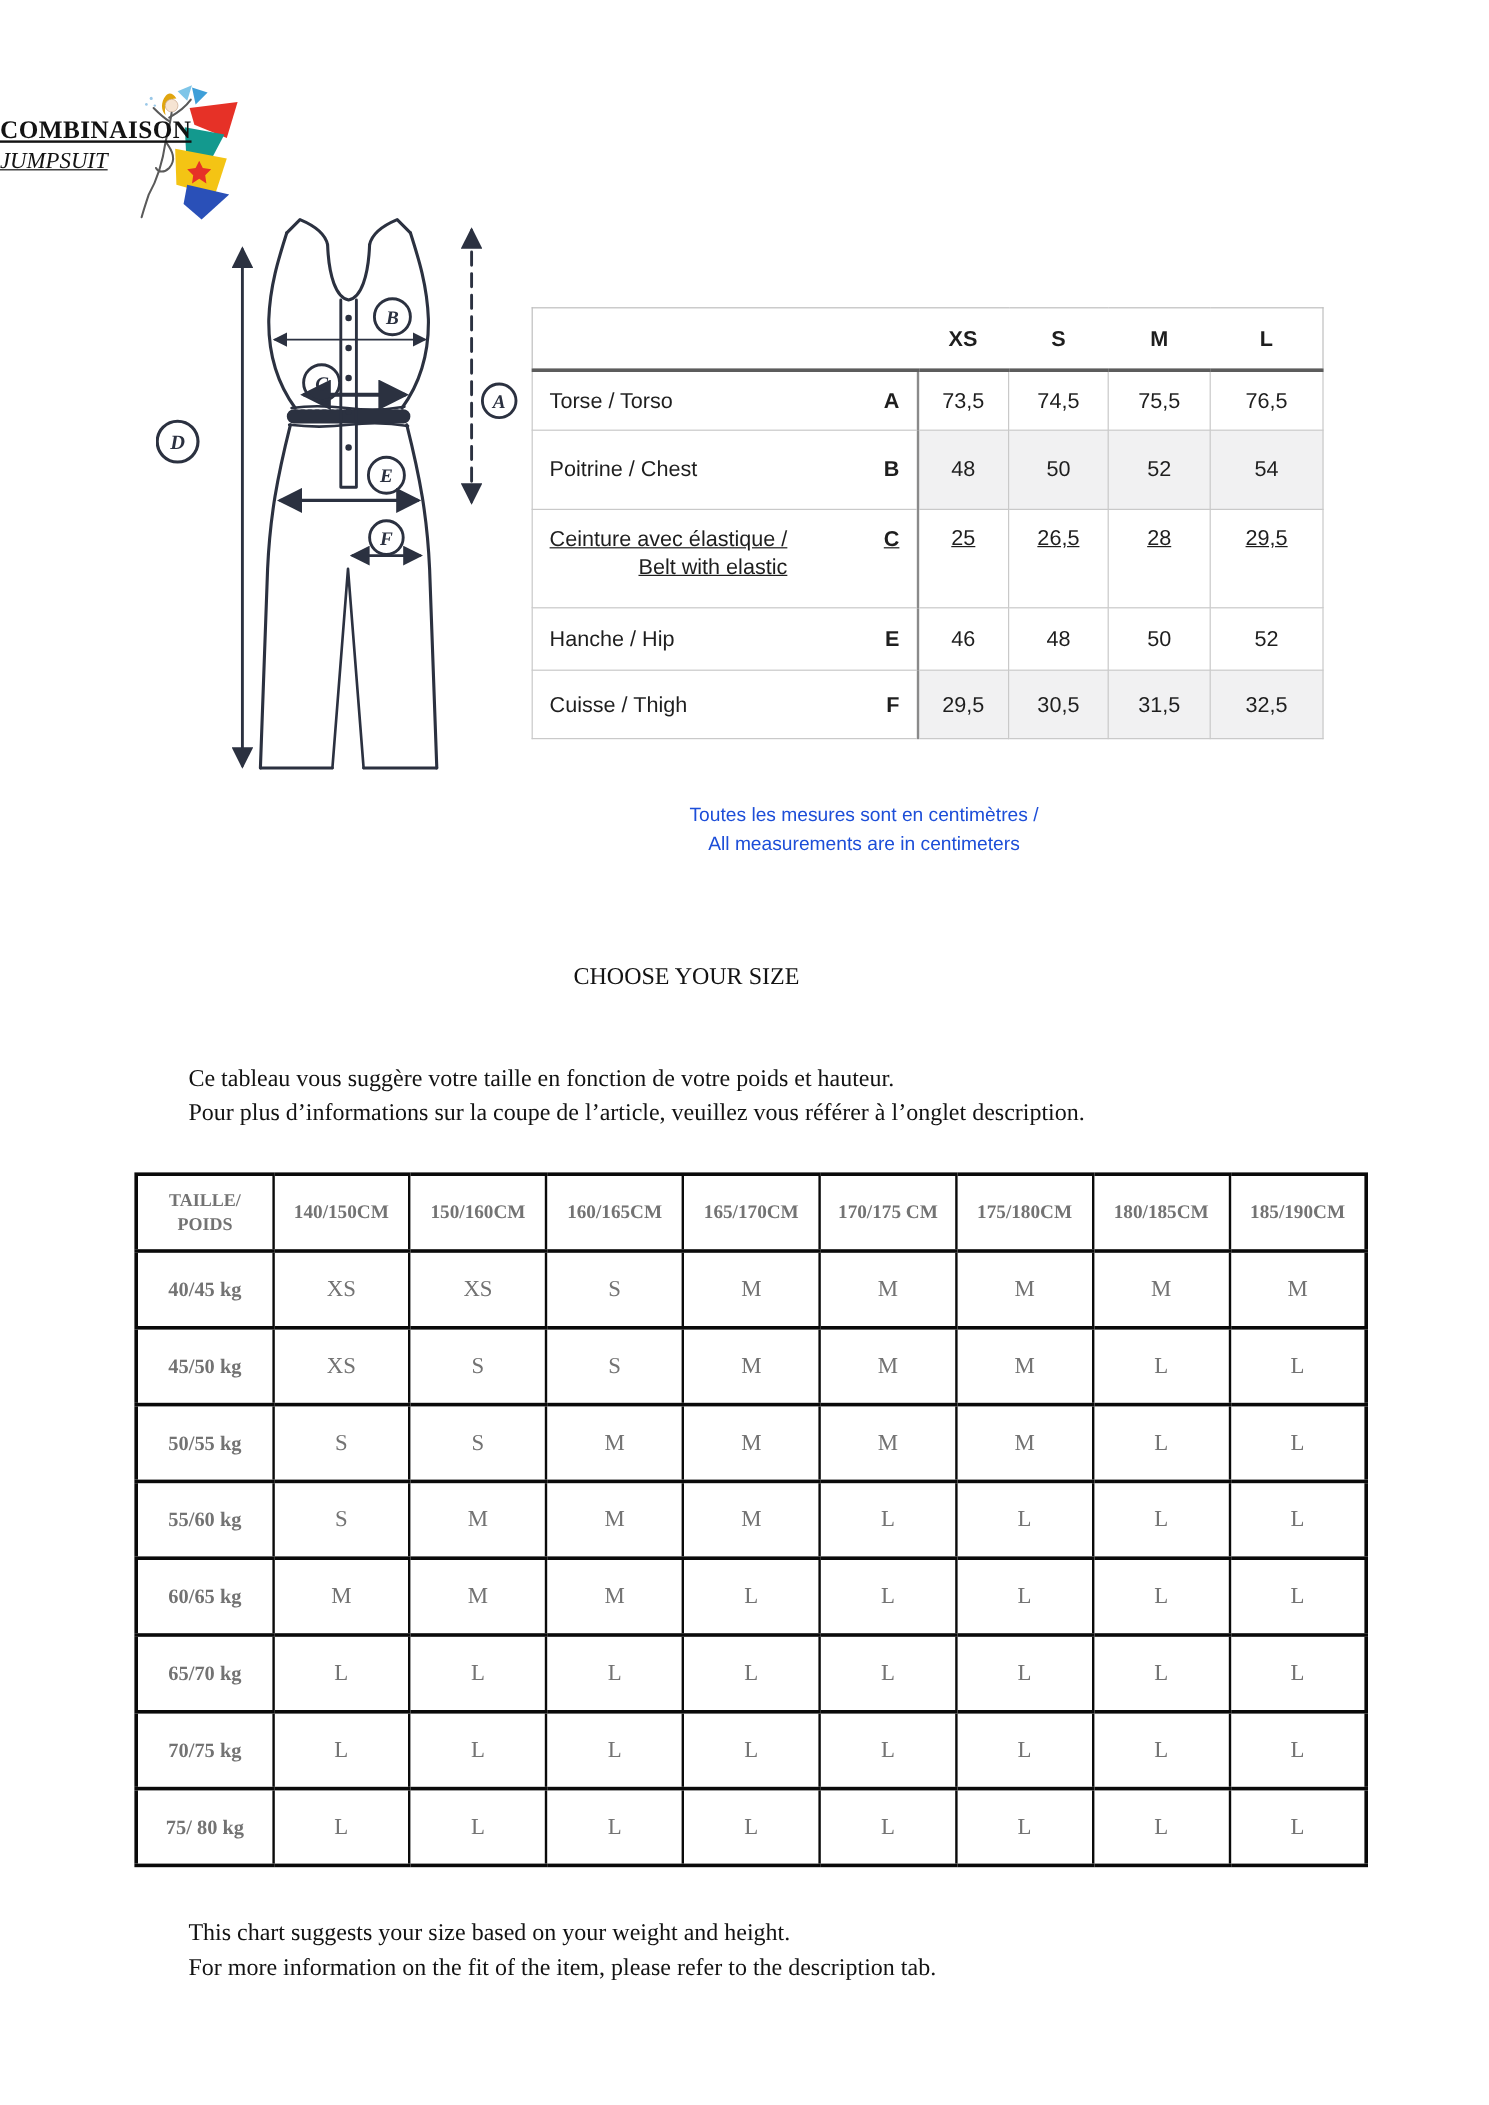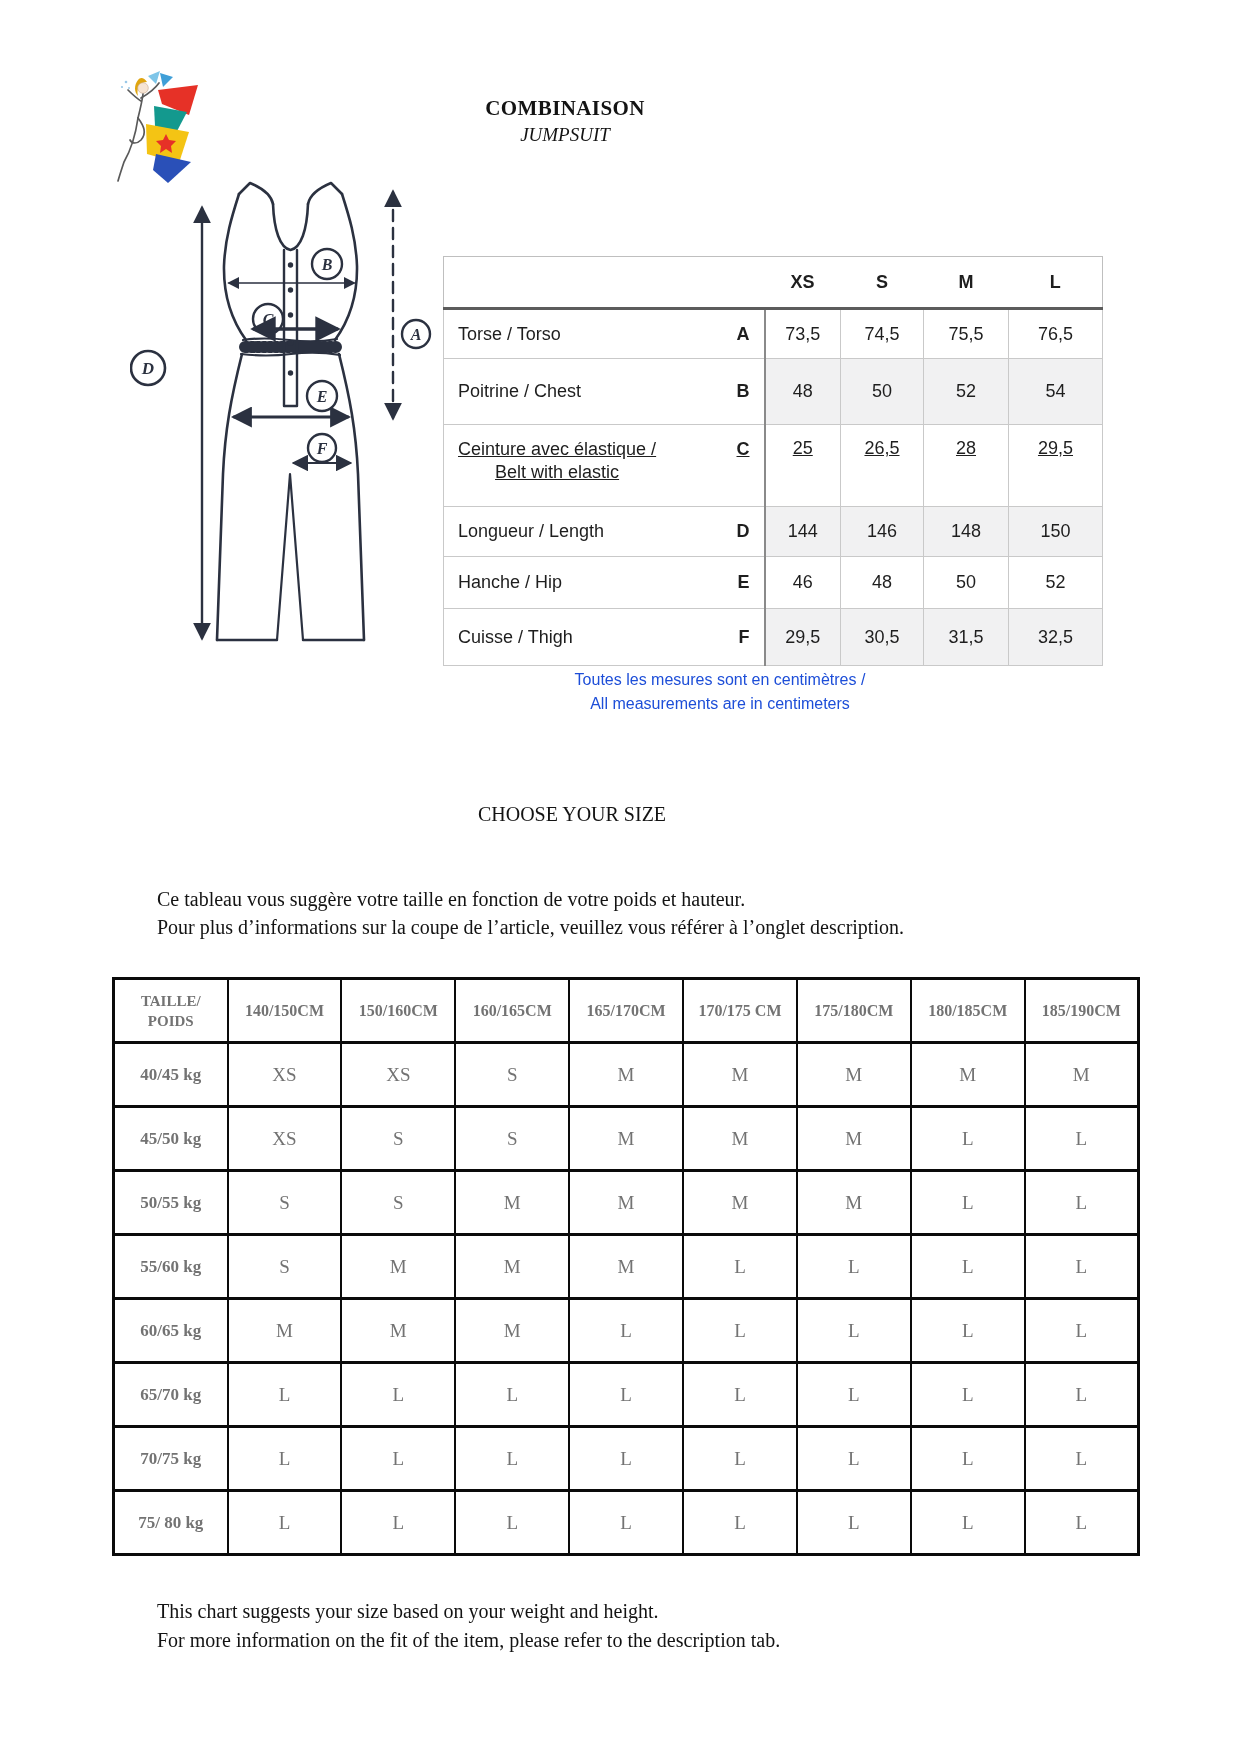--- a/index.html
+++ b/index.html
@@ -1,20 +1,20 @@
 <!DOCTYPE html>
 <html style="--ink: #131313; --sketch: #2b3140; --border_light: #c9c9c9; --shade: #f1f1f2; --chart_border: #0a0a0a; --logo_red: #e63127; --logo_teal: #13998e; --logo_yellow: #f4c414; --logo_blue: #2a50b8; --logo_sky: #7ec5e8; --logo_skin: #f6e4d3; --logo_gold: #e0a50f;"><head>
 <meta charset="utf-8">
 <style>
   html,body{margin:0;padding:0;background:#fff;}
   .page{position:relative;width:1241px;height:1754px;background:#fff;overflow:hidden;
         font-family:"Liberation Serif",serif;color:var(--ink,#131313);}
 
   
-  .title-block{position:absolute;left:0;top:96px;width:1130px;text-align:center;}
+  .title-block{position:absolute;left:0;top:96px;width:1130px;text-decoration:underline;}
   .title-fr{font-size:21px;font-weight:700;letter-spacing:.4px;}
   .title-en{font-size:19px;font-style:italic;margin-top:3px;}
 
   .logo{position:absolute;left:110px;top:70px;width:92px;height:132px;}
 
   
   .diagram{position:absolute;left:130px;top:178px;width:305px;height:488px;}
   .sk{stroke:var(--sketch,#2b3140);fill:none;stroke-linecap:round;stroke-linejoin:round;}
   .diagram text{font-family:"Liberation Serif",serif;font-style:italic;font-weight:700;
                 fill:var(--sketch,#2b3140);}
@@ -27,21 +27,21 @@
   .mtable thead th{border:none;border-bottom:3px solid #5c5c5c;font-size:18px;font-weight:700;text-align:center;}
   .mtable tbody td{border:1px solid var(--border_light,#c9c9c9);}
   .mtable tbody tr{height:50px;}
   .mtable tr.mt-row-b{height:66px;}
   .mtable tr.mt-row-c{height:82px;}
   .mtable tr.mt-row-e{height:52px;}
   .mtable tr.mt-row-f{height:57px;}
   .mtable td.lblc{border-right:2px solid #8a8a8a;}
   .lwrap{display:flex;justify-content:space-between;align-items:center;padding:0 13px;
          font-size:18px;line-height:23px;}
-  .lwrap .lbl{text-align:center;}
+  .lwrap .lbl{text-align:right;}
   .lwrap .ltr{font-weight:700;}
   .mtable td.val{text-align:center;font-size:18px;}
   .mtable td.shade{background:var(--shade,#f1f1f2);}
   .mtable tr.mt-row-c td{vertical-align:top;padding-top:13px;text-decoration:underline;}
   .mtable tr.mt-row-c .lwrap{align-items:flex-start;padding-top:0;}
 
   .mnote{position:absolute;left:380px;top:668px;width:680px;text-align:center;
          font-family:"Liberation Sans",sans-serif;font-size:16px;line-height:24px;color:#1d4ed8;}
 
   
@@ -215,34 +215,20 @@
                 <div>Ceinture avec élastique /</div>
                 <div>Belt with elastic</div>
               </span>
               <span class="ltr">C</span>
             </div>
           </td>
           <td class="val">25</td>
           <td class="val">26,5</td>
           <td class="val">28</td>
           <td class="val">29,5</td>
-        </tr>
-        <tr class="mt-row-d">
-          <td class="lblc">
-            <div class="lwrap">
-              <span class="lbl">
-                <div>Longueur / Length</div>
-              </span>
-              <span class="ltr">D</span>
-            </div>
-          </td>
-          <td class="val shade">144</td>
-          <td class="val shade">146</td>
-          <td class="val shade">148</td>
-          <td class="val shade">150</td>
         </tr>
         <tr class="mt-row-e">
           <td class="lblc">
             <div class="lwrap">
               <span class="lbl">
                 <div>Hanche / Hip</div>
               </span>
               <span class="ltr">E</span>
             </div>
           </td>

